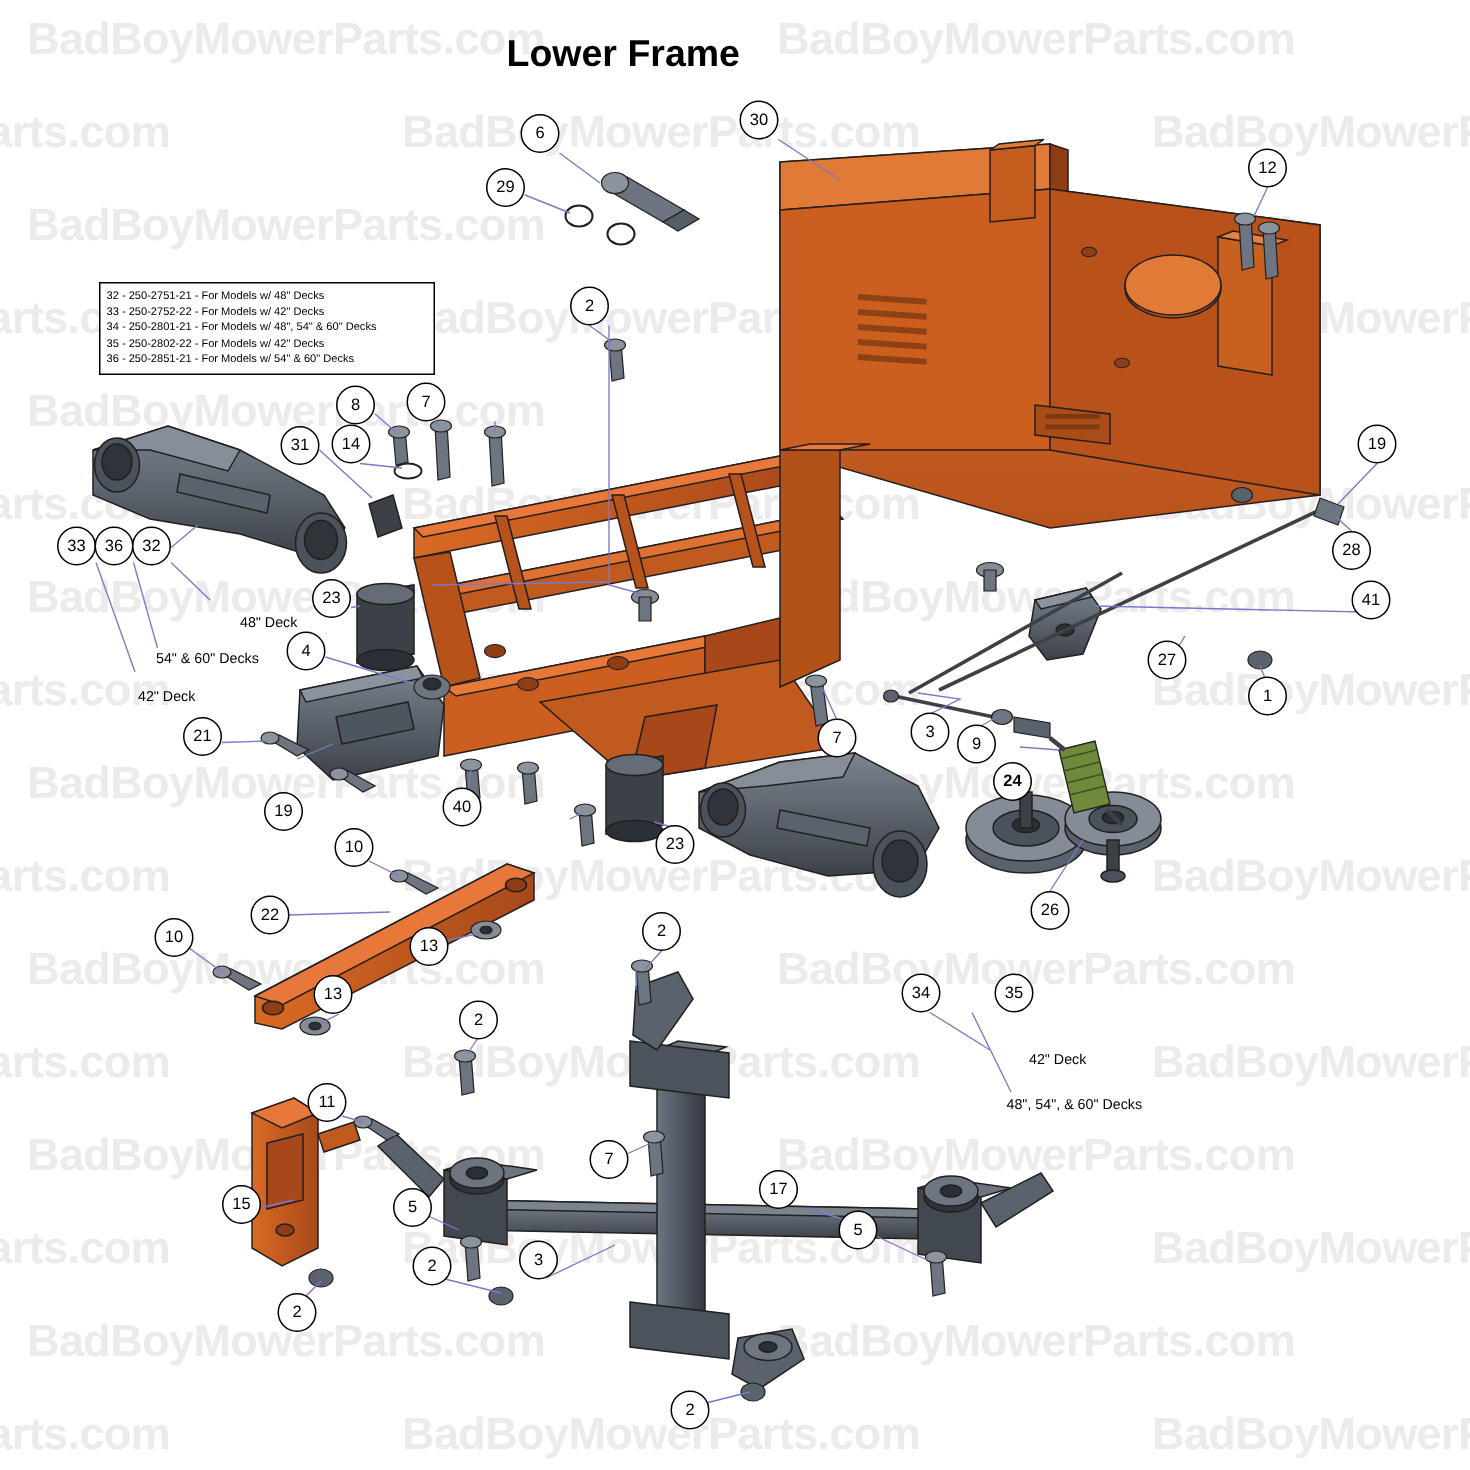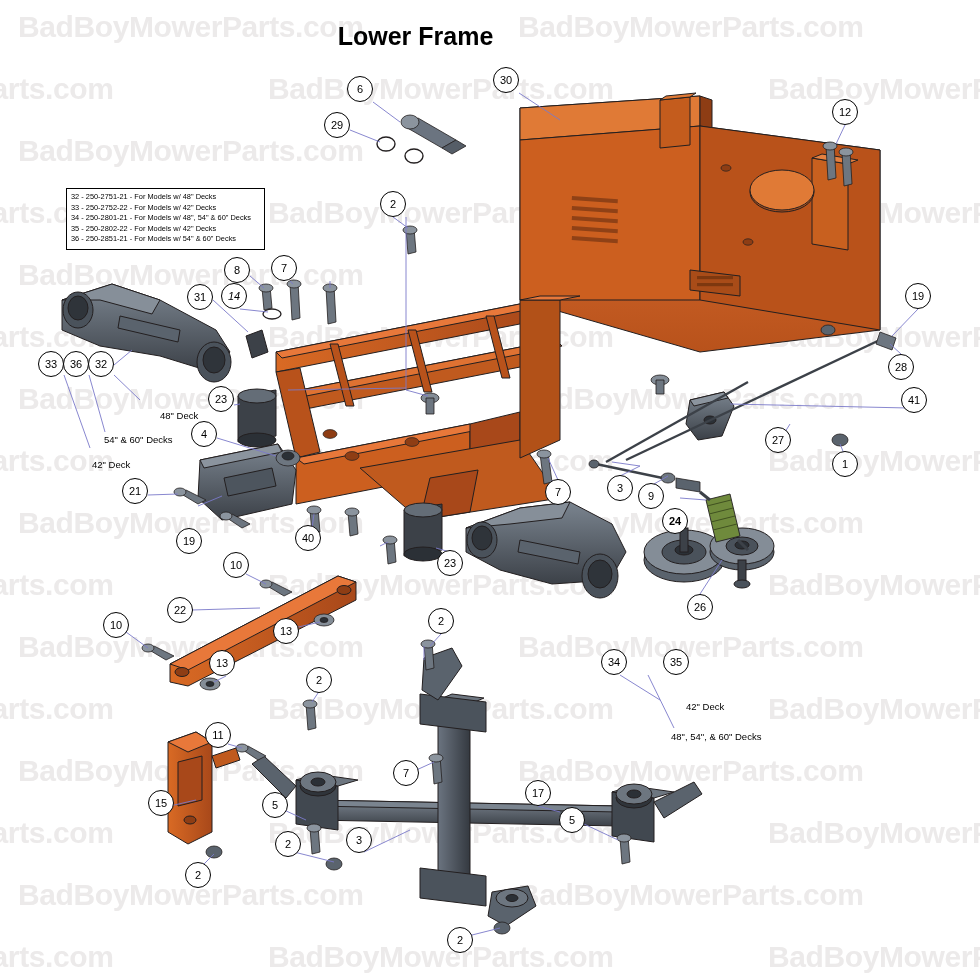--- a/index.html
+++ b/index.html
@@ -42,21 +42,21 @@
     font-size: 25px;
     font-weight: bold;
     color: #000;
     letter-spacing: 0px;
   }
   
   #legend {
     position: absolute;
     left: 66px;
     top: 188px;
-    width: 199px;
+    width: 224px;
     border: 1px solid #000;
     background: #ffffff;
     padding: 3px 4px 4px 4px;
     box-sizing: border-box;
   }
   #legend .row {
     font-size: 7.4px;
     line-height: 10.6px;
     color: #000;
     white-space: nowrap;
@@ -507,21 +507,21 @@
 
   <div id="callout-layer">
       <div class="callout" style="left: 347px; top: 76px;">6</div>
       <div class="callout" style="left: 493px; top: 67px;">30</div>
       <div class="callout" style="left: 324px; top: 112px;">29</div>
       <div class="callout" style="left: 832px; top: 99px;">12</div>
       <div class="callout" style="left: 380px; top: 191px;">2</div>
       <div class="callout" style="left: 224px; top: 257px;">8</div>
       <div class="callout" style="left: 271px; top: 255px;">7</div>
       <div class="callout" style="left: 187px; top: 284px;">31</div>
-      <div class="callout" style="left: 221px; top: 283px; font-style: italic;">14</div>
+      <div class="callout" style="left: 221px; top: 283px;">14</div>
       <div class="callout" style="left: 905px; top: 283px;">19</div>
       <div class="callout" style="left: 888px; top: 354px;">28</div>
       <div class="callout" style="left: 38px; top: 351px;">33</div>
       <div class="callout" style="left: 63px; top: 351px;">36</div>
       <div class="callout" style="left: 88px; top: 351px;">32</div>
       <div class="callout" style="left: 901px; top: 387px;">41</div>
       <div class="callout" style="left: 208px; top: 386px;">23</div>
       <div class="callout" style="left: 765px; top: 427px;">27</div>
       <div class="callout" style="left: 191px; top: 421px;">4</div>
       <div class="callout" style="left: 832px; top: 451px;">1</div>
@@ -538,21 +538,21 @@
       <div class="callout" style="left: 167px; top: 597px;">22</div>
       <div class="callout" style="left: 273px; top: 618px;">13</div>
       <div class="callout" style="left: 428px; top: 608px;">2</div>
       <div class="callout" style="left: 103px; top: 612px;">10</div>
       <div class="callout" style="left: 209px; top: 650px;">13</div>
       <div class="callout" style="left: 601px; top: 649px;">34</div>
       <div class="callout" style="left: 663px; top: 649px;">35</div>
       <div class="callout" style="left: 306px; top: 667px;">2</div>
       <div class="callout" style="left: 205px; top: 722px;">11</div>
       <div class="callout" style="left: 393px; top: 760px;">7</div>
-      <div class="callout" style="left: 525px; top: 780px;">17</div>
+      <div class="callout" style="left: 506px; top: 780px;">17</div>
       <div class="callout" style="left: 148px; top: 790px;">15</div>
       <div class="callout" style="left: 262px; top: 792px;">5</div>
       <div class="callout" style="left: 559px; top: 807px;">5</div>
       <div class="callout" style="left: 275px; top: 831px;">2</div>
       <div class="callout" style="left: 346px; top: 827px;">3</div>
       <div class="callout" style="left: 185px; top: 862px;">2</div>
       <div class="callout" style="left: 447px; top: 927px;">2</div>
       <div class="freelabel" style="left: 160px; top: 410px;">48" Deck</div>
       <div class="freelabel" style="left: 104px; top: 434px;">54" &amp; 60" Decks</div>
       <div class="freelabel" style="left: 92px; top: 459px;">42" Deck</div>

